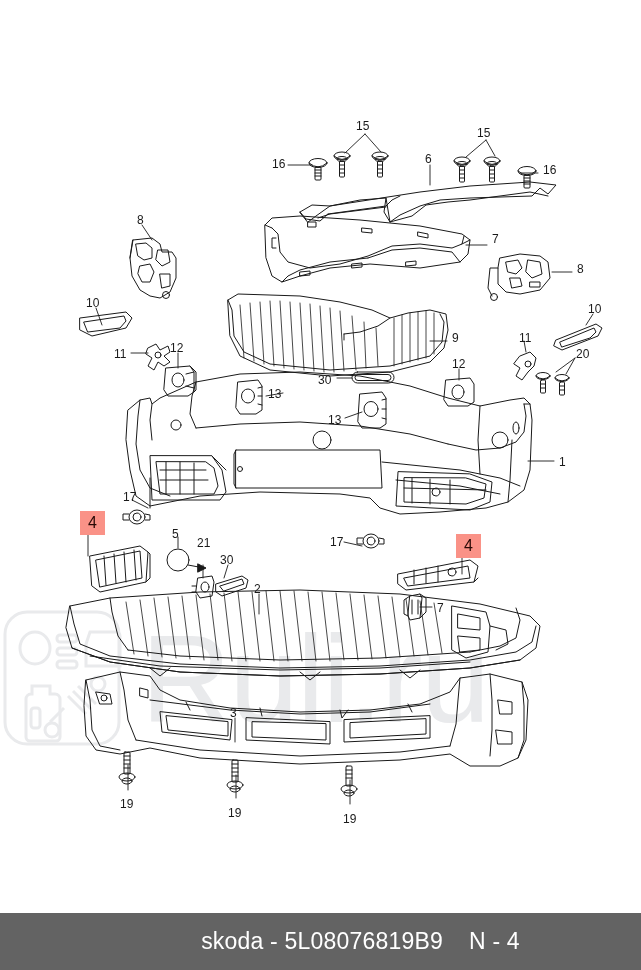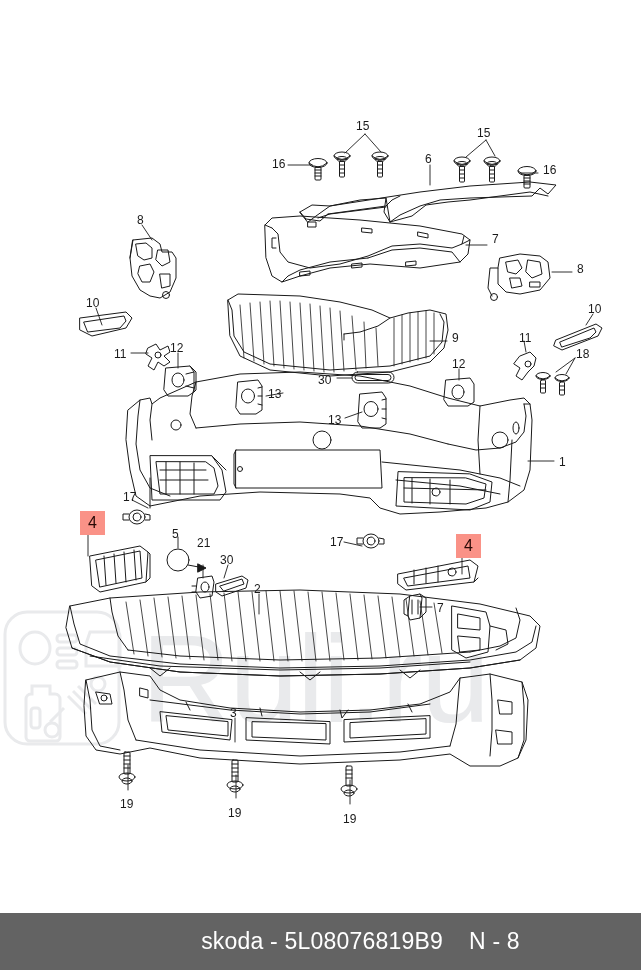--- a/index.html
+++ b/index.html
@@ -470,21 +470,21 @@
     <span class="lbl" style="left:137px;top:213px">8</span>
     <span class="lbl" style="left:492px;top:232px">7</span>
     <span class="lbl" style="left:577px;top:262px">8</span>
     <span class="lbl" style="left:86px;top:296px">10</span>
     <span class="lbl" style="left:588px;top:302px">10</span>
     <span class="lbl" style="left:452px;top:331px">9</span>
     <span class="lbl" style="left:114px;top:347px">11</span>
     <span class="lbl" style="left:519px;top:331px">11</span>
     <span class="lbl" style="left:170px;top:341px">12</span>
     <span class="lbl" style="left:452px;top:357px">12</span>
-    <span class="lbl" style="left:576px;top:347px">18</span>
+    <span class="lbl" style="left:576px;top:347px">20</span>
     <span class="lbl" style="left:318px;top:373px">30</span>
     <span class="lbl" style="left:268px;top:387px">13</span>
     <span class="lbl" style="left:328px;top:413px">13</span>
     <span class="lbl" style="left:559px;top:455px">1</span>
     <span class="lbl" style="left:123px;top:490px">17</span>
     <span class="lbl hl" style="left:80px;top:511px">4</span>
     <span class="lbl" style="left:172px;top:527px">5</span>
     <span class="lbl" style="left:330px;top:535px">17</span>
     <span class="lbl" style="left:197px;top:536px">21</span>
     <span class="lbl" style="left:220px;top:553px">30</span>
@@ -493,16 +493,16 @@
     <span class="lbl" style="left:437px;top:601px">7</span>
     <span class="lbl" style="left:230px;top:706px">3</span>
     <span class="lbl" style="left:120px;top:797px">19</span>
     <span class="lbl" style="left:228px;top:806px">19</span>
     <span class="lbl" style="left:343px;top:812px">19</span>
   </div>
 
   <div id="footer">
     <span class="f-txt">skoda - 5L08076819B9</span>
     <span class="f-gap"></span>
-    <span class="f-txt">N - 8</span>
+    <span class="f-txt">N - 4</span>
   </div>
 
 </div>
 
 </body></html>

